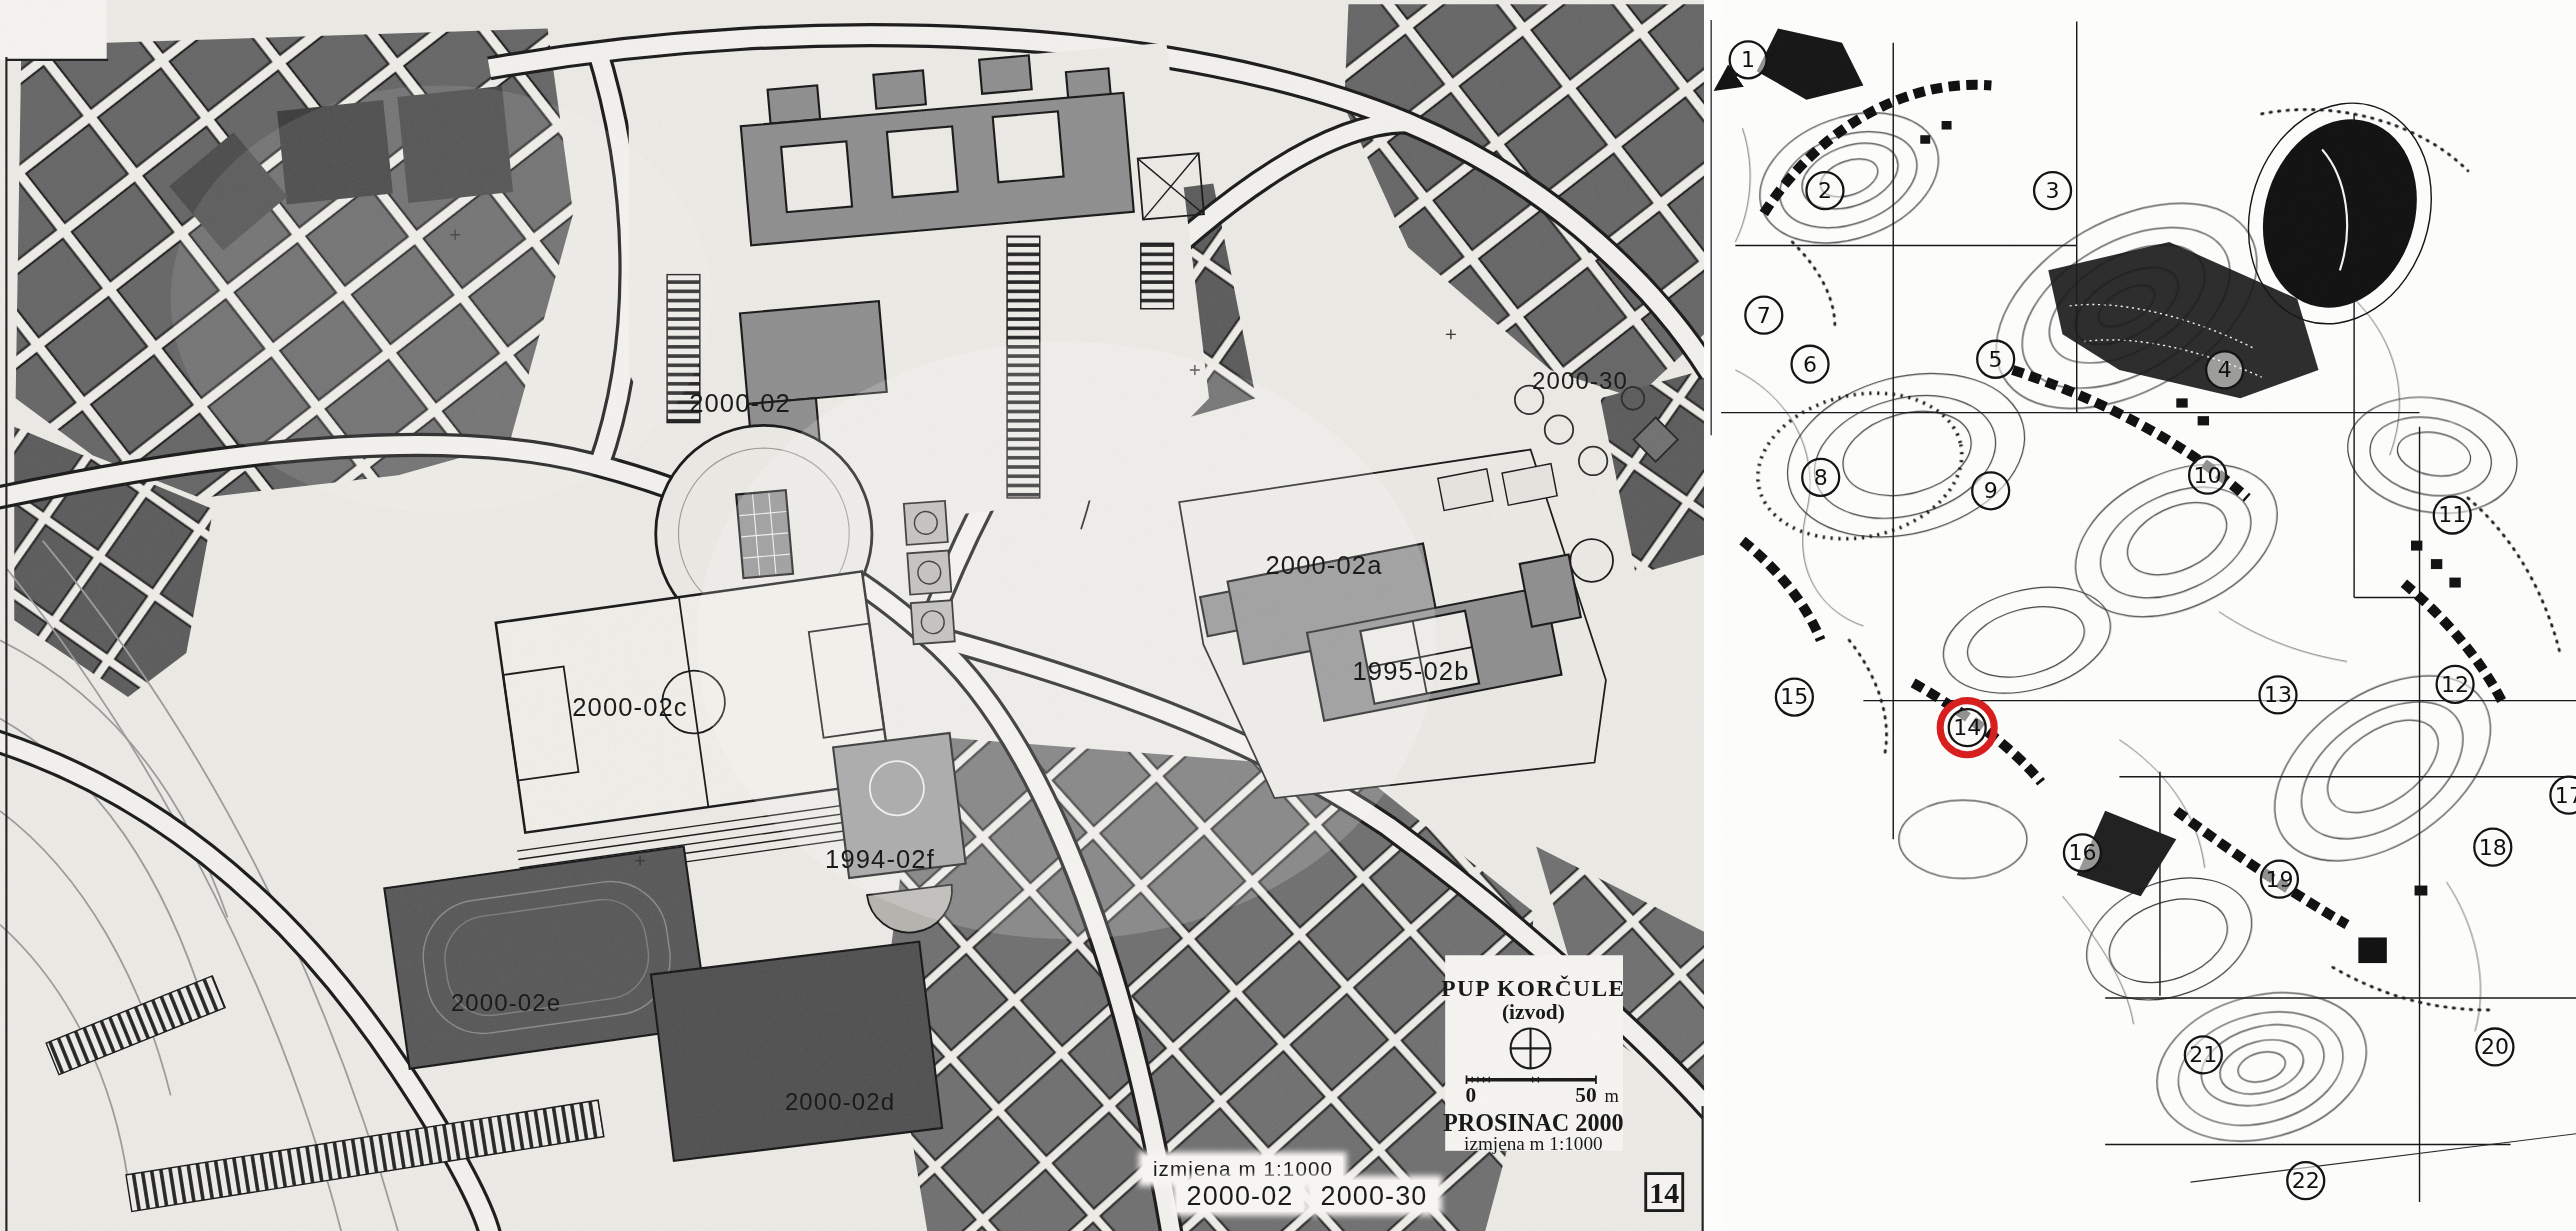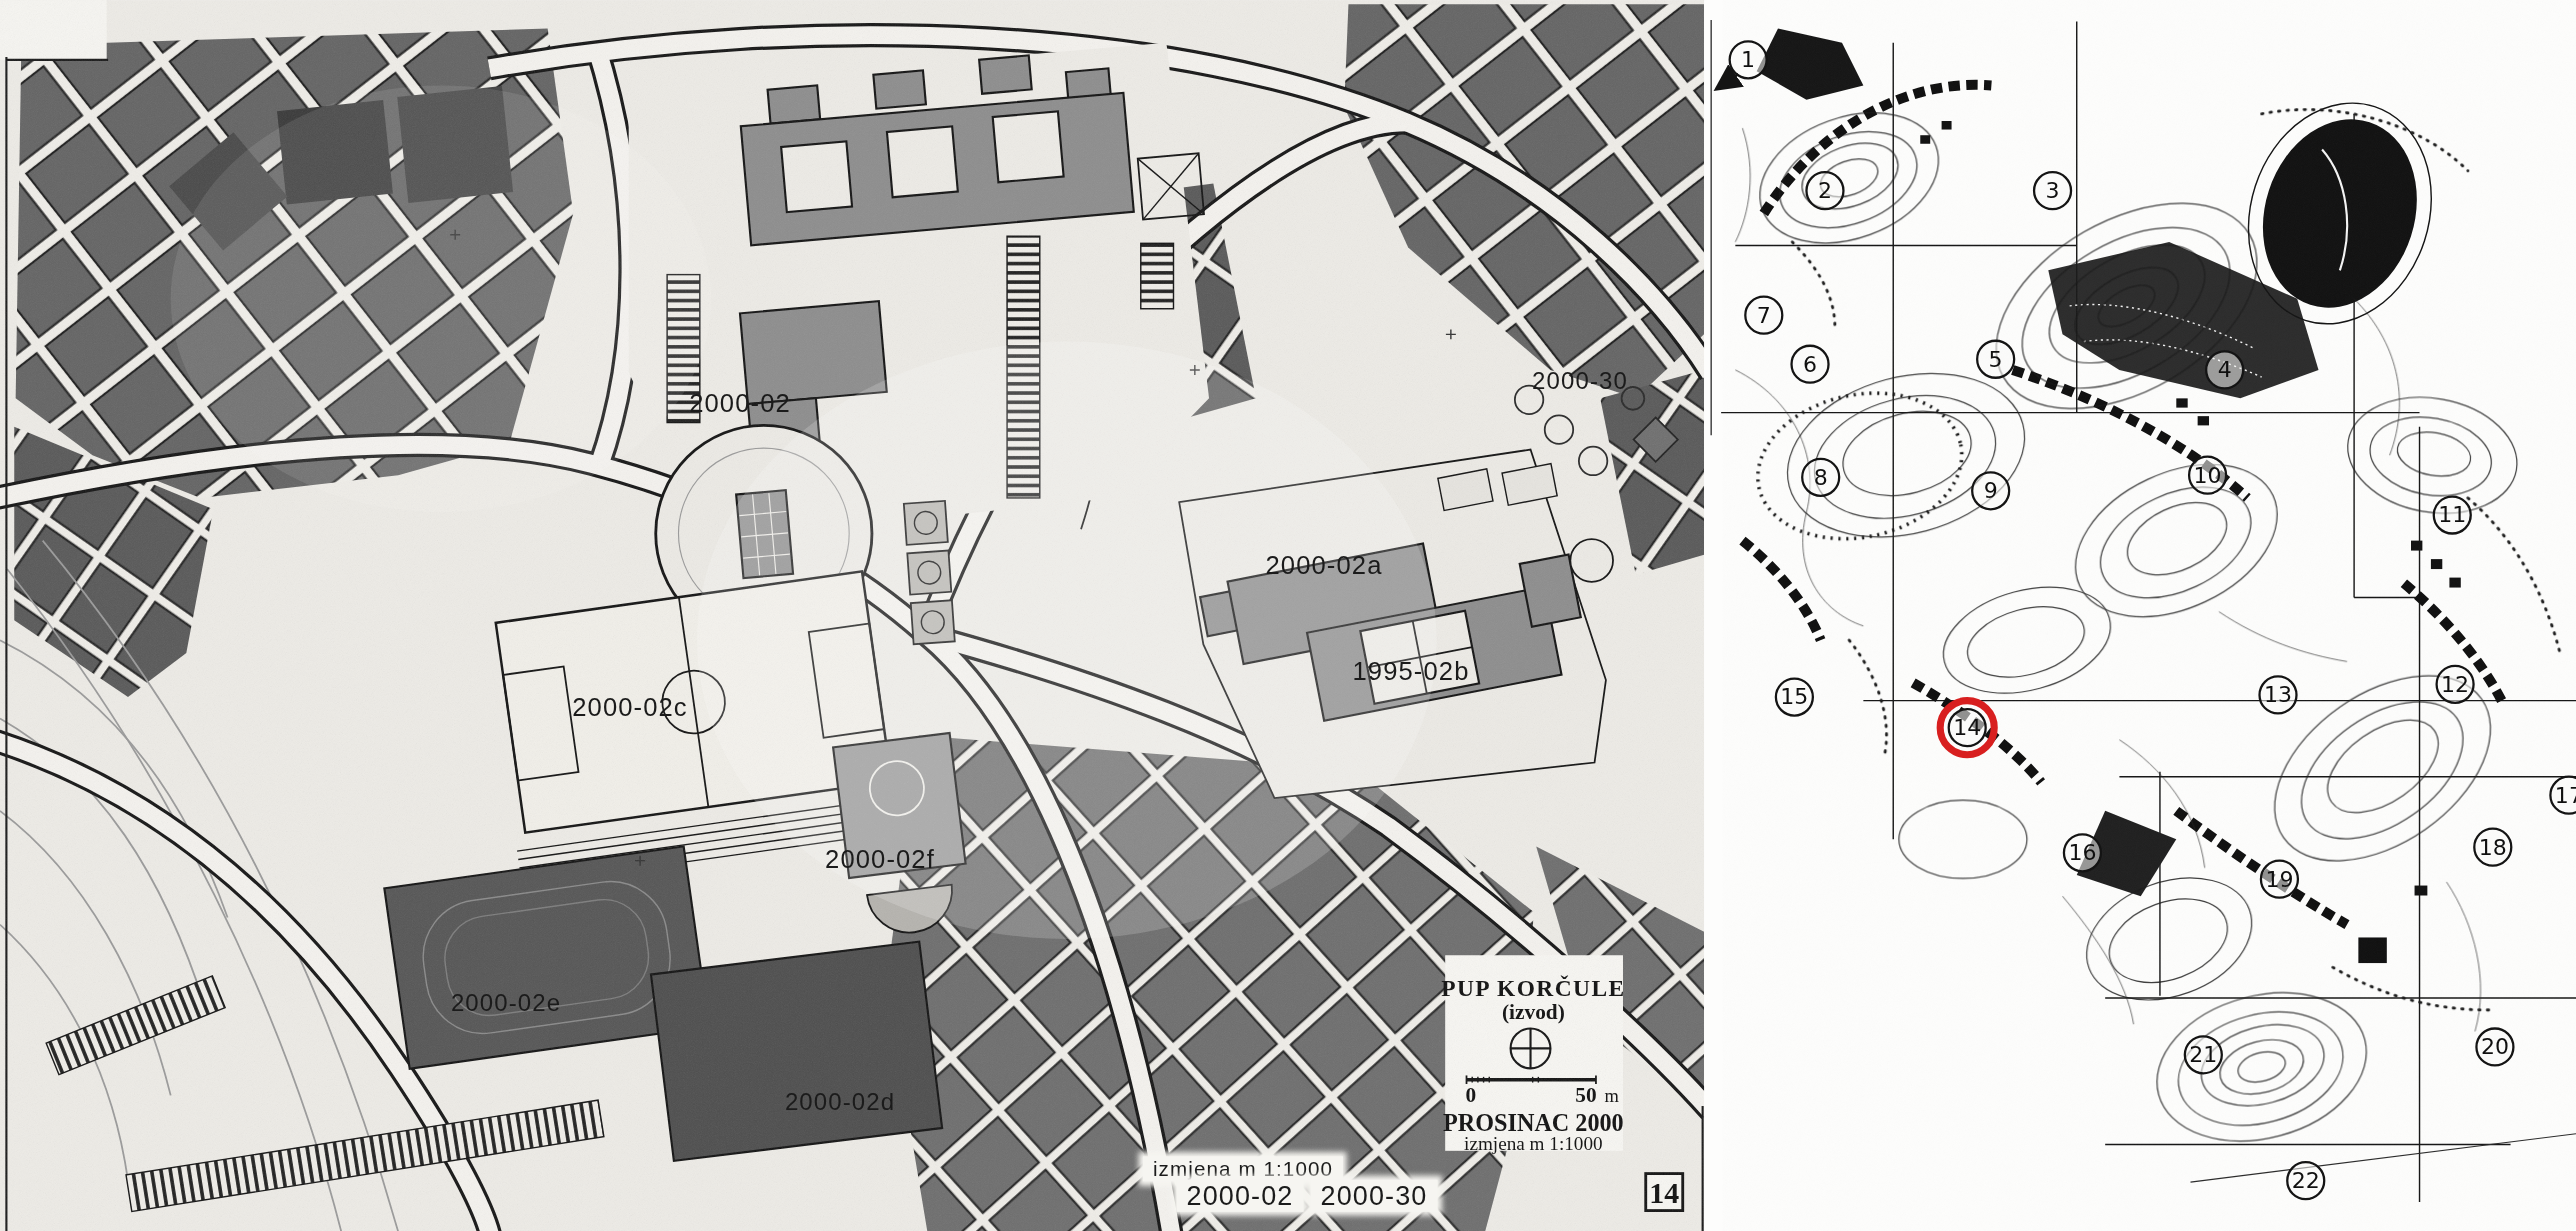--- a/index.html
+++ b/index.html
@@ -462,21 +462,21 @@
           </g>
         </g>
   </g>
 </svg>
 
 <div id="left-labels">
       <div class="map-label" style="left: 740px; top: 403px; font-size: 25.6px;">2000-02</div>
       <div class="map-label" style="left: 1324px; top: 565px; font-size: 25.6px; text-align: center;">2000-02a</div>
       <div class="map-label" style="left: 1411px; top: 671px; font-size: 25.6px;">1995-02b</div>
       <div class="map-label" style="left: 630px; top: 707px; font-size: 25.6px; text-align: center;">2000-02c</div>
-      <div class="map-label" style="left: 880px; top: 859px; font-size: 25.6px;">2000-02f</div>
+      <div class="map-label" style="left: 880px; top: 859px; font-size: 25.6px;">1994-02f</div>
       <div class="map-label" style="left: 506px; top: 1003px; font-size: 24px;">2000-02e</div>
       <div class="map-label" style="left: 804px; top: 1102px; font-size: 24px; margin-left: 36px;">2000-02d</div>
       <div class="map-label" style="left: 1580px; top: 381px; font-size: 24px;">2000-30</div>
       <div class="map-label plate" style="left: 1243px; top: 1169px; font-size: 20.6px;">izmjena m 1:1000</div>
       <div class="map-label plate" style="left: 1240px; top: 1196px; font-size: 27px;">2000-02</div>
       <div class="map-label plate" style="left: 1374px; top: 1196px; font-size: 27px;">2000-30</div>
     </div>
 </div>
 
 

